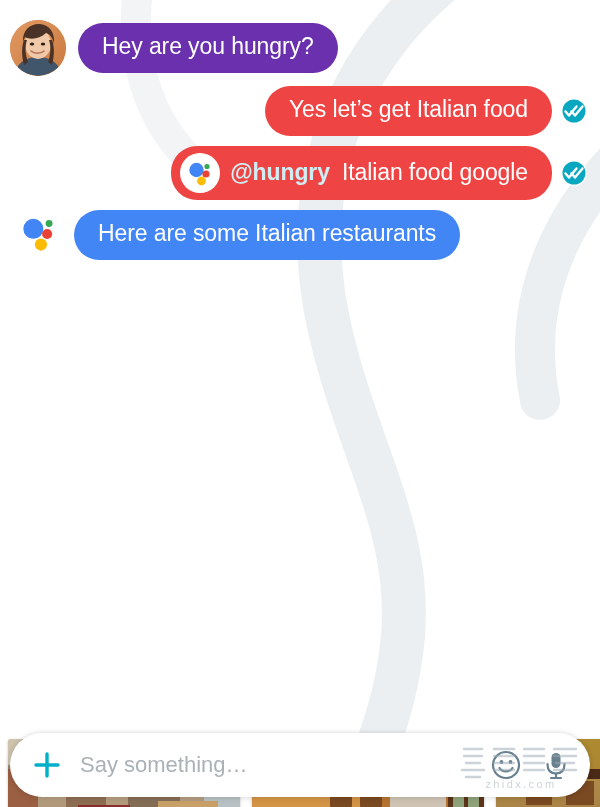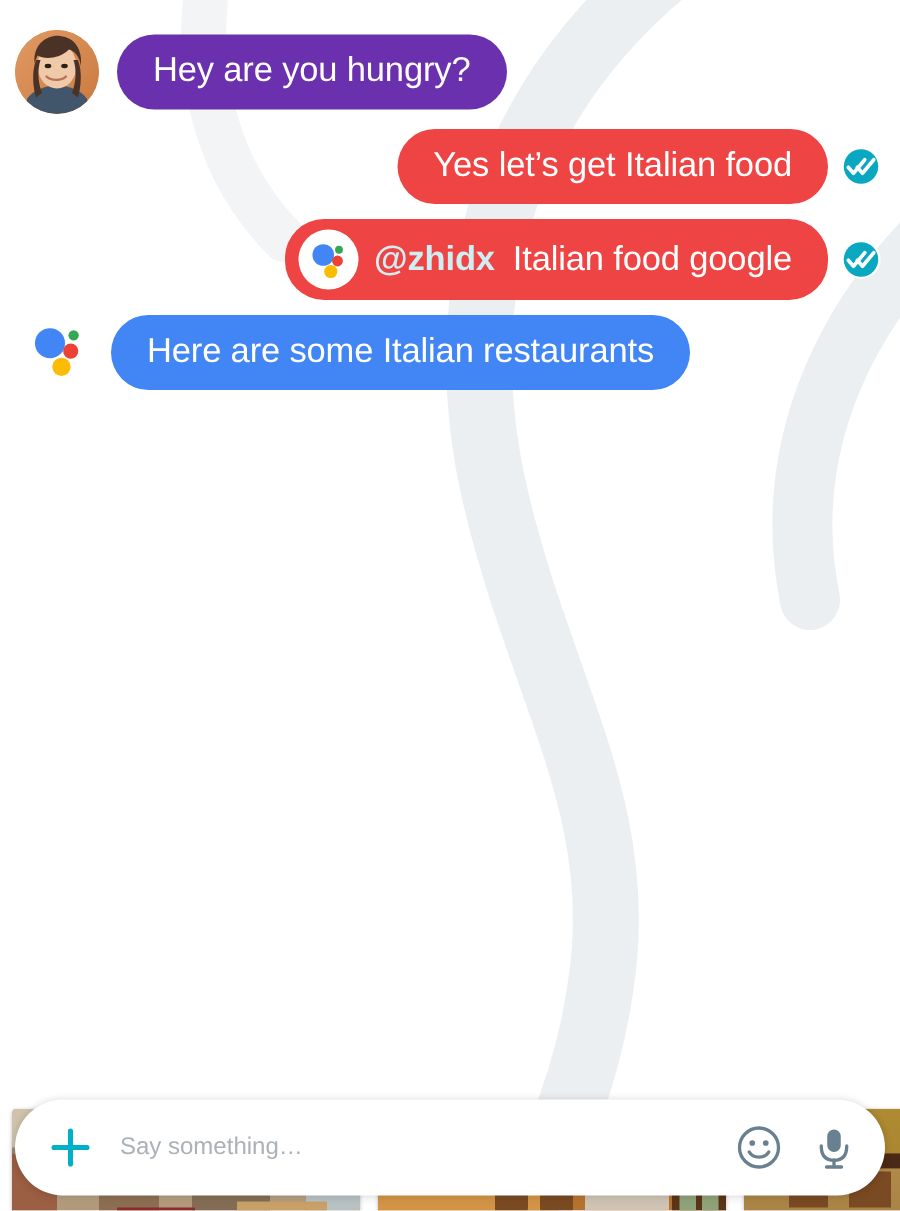--- a/index.html
+++ b/index.html
@@ -169,21 +169,21 @@
   .plus-icon {
     width: 30px; height: 30px; flex: 0 0 30px;
     margin-right: 18px;
   }
   .plus-icon svg { display: block; width: 100%; height: 100%; }
   .composer-input {
     flex: 1 1 auto;
     border: none;
     outline: none;
     font-family: "Liberation Sans", sans-serif;
-    font-size: 16px;
+    font-size: 22px;
     color: #4d7c0f;
     background: transparent;
   }
   .composer-input::placeholder { color: #aab1b7; }
   .composer-icon {
     width: 32px; height: 32px; flex: 0 0 32px;
     margin-left: 18px;
   }
   .composer-icon svg { display: block; width: 100%; height: 100%; }
 
@@ -255,21 +255,21 @@
     <div class="msg-row right">
       <div class="bubble teal assistant-query">
         <span class="assistant-chip">
           <svg viewBox="0 0 30 30" aria-hidden="true">
             <circle cx="11.5" cy="12" r="7.2" fill="#4285f4"></circle>
             <circle cx="22" cy="8.5" r="2.6" fill="#34a853"></circle>
             <circle cx="21" cy="16" r="3.6" fill="#ea4335"></circle>
             <circle cx="16.5" cy="23" r="4.4" fill="#fbbc05"></circle>
           </svg>
         </span>
-        <span class="mention">@zhidx</span>
+        <span class="mention">@hungry</span>
         <span>Italian food google</span>
       </div>
       <div class="receipt">
         <svg viewBox="0 0 28 28" aria-hidden="true">
           <circle cx="14" cy="14" r="13" fill="#ffffff"></circle>
           <circle cx="14" cy="14" r="11.5" fill="#0aa8c0"></circle>
           <path d="M5.5 14.5 L9 18.5 L16.5 9.5" fill="none" stroke="#ffffff" stroke-width="2.4" stroke-linecap="round" stroke-linejoin="round"></path>
           <path d="M11.5 14.5 L15 18.5 L22.5 9.5" fill="none" stroke="#ffffff" stroke-width="2.4" stroke-linecap="round" stroke-linejoin="round"></path>
         </svg>
       </div>
@@ -475,14 +475,26 @@
       <span class="composer-icon">
         <svg viewBox="0 0 32 32" aria-hidden="true">
           <rect x="11.5" y="4" width="9" height="15" rx="4.5" fill="#68808f"></rect>
           <path d="M7.5 15 C7.5 22 11 24.5 16 24.5 C21 24.5 24.5 22 24.5 15" fill="none" stroke="#68808f" stroke-width="2.2" stroke-linecap="round"></path>
           <path d="M16 24.5 L16 29 M11 29 L21 29" stroke="#68808f" stroke-width="2.2" stroke-linecap="round"></path>
         </svg>
       </span>
     </div>
   </div>
 
+  <div class="watermark">
+    <svg viewBox="0 0 130 48" aria-hidden="true">
+      <g fill="none" stroke="#9aa8b2" stroke-width="2.4" stroke-linecap="round">
+        <path d="M8 6 L26 6 M8 13 L26 13 M10 20 L24 20"></path>
+        <path d="M6 27 L28 27 M10 34 L24 34"></path>
+        <path d="M38 6 L58 6 M38 13 L58 13 M38 20 L58 20 M38 27 L58 27"></path>
+        <path d="M68 6 L88 6 M68 13 L88 13 M68 20 L88 20 M68 27 L88 27"></path>
+        <path d="M98 6 L120 6 M98 13 L120 13 M100 20 L118 20 M98 27 L120 27"></path>
+      </g>
+      <text x="65" y="45" font-family="'Liberation Sans',sans-serif" font-size="11" fill="#9aa8b2" text-anchor="middle" letter-spacing="2.4">zhidx.com</text>
+    </svg>
+  </div>
 
 </div>
 
 </body></html>

